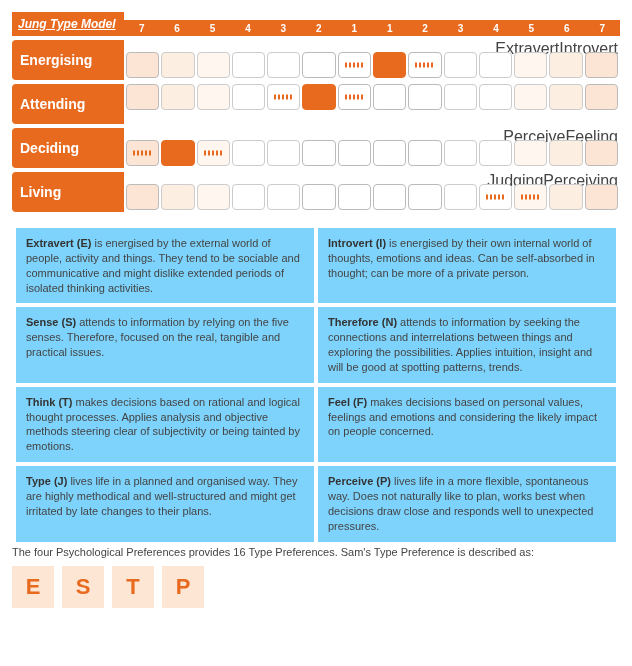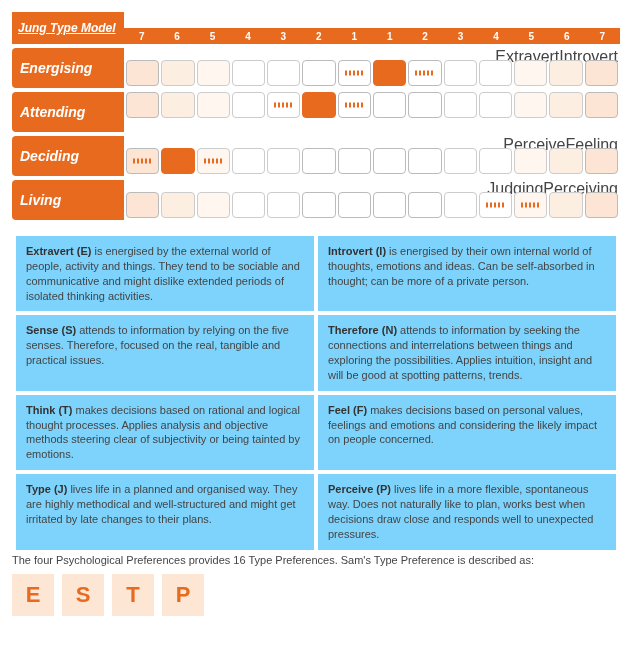--- a/index.html
+++ b/index.html
@@ -24,33 +24,32 @@
     align-items:center;
   }
   .scale-numbers .num { flex:1; text-align:center; }
   .title-cell {
     width:112px;
     background:#e86a1e;
     color:#fff;
     font-style:italic;
     font-weight:bold;
     font-size:12px;
-    height:32px;
+    height:24px;
     padding:0 6px;
     display:flex;
     align-items:center;
     text-decoration:underline;
   }
   .dim-row { display:flex; margin-top:4px; }
   .dim-label {
     width:112px;
     background:#e86a1e;
     color:#fff;
     font-weight:bold;
-    font-style:italic;
     font-size:14px;
     padding:8px;
     border-radius:4px 0 0 4px;
     display:flex;
     align-items:center;
     height:40px;
     text-align:right;
   }
   .dim-track {
     flex:1;

